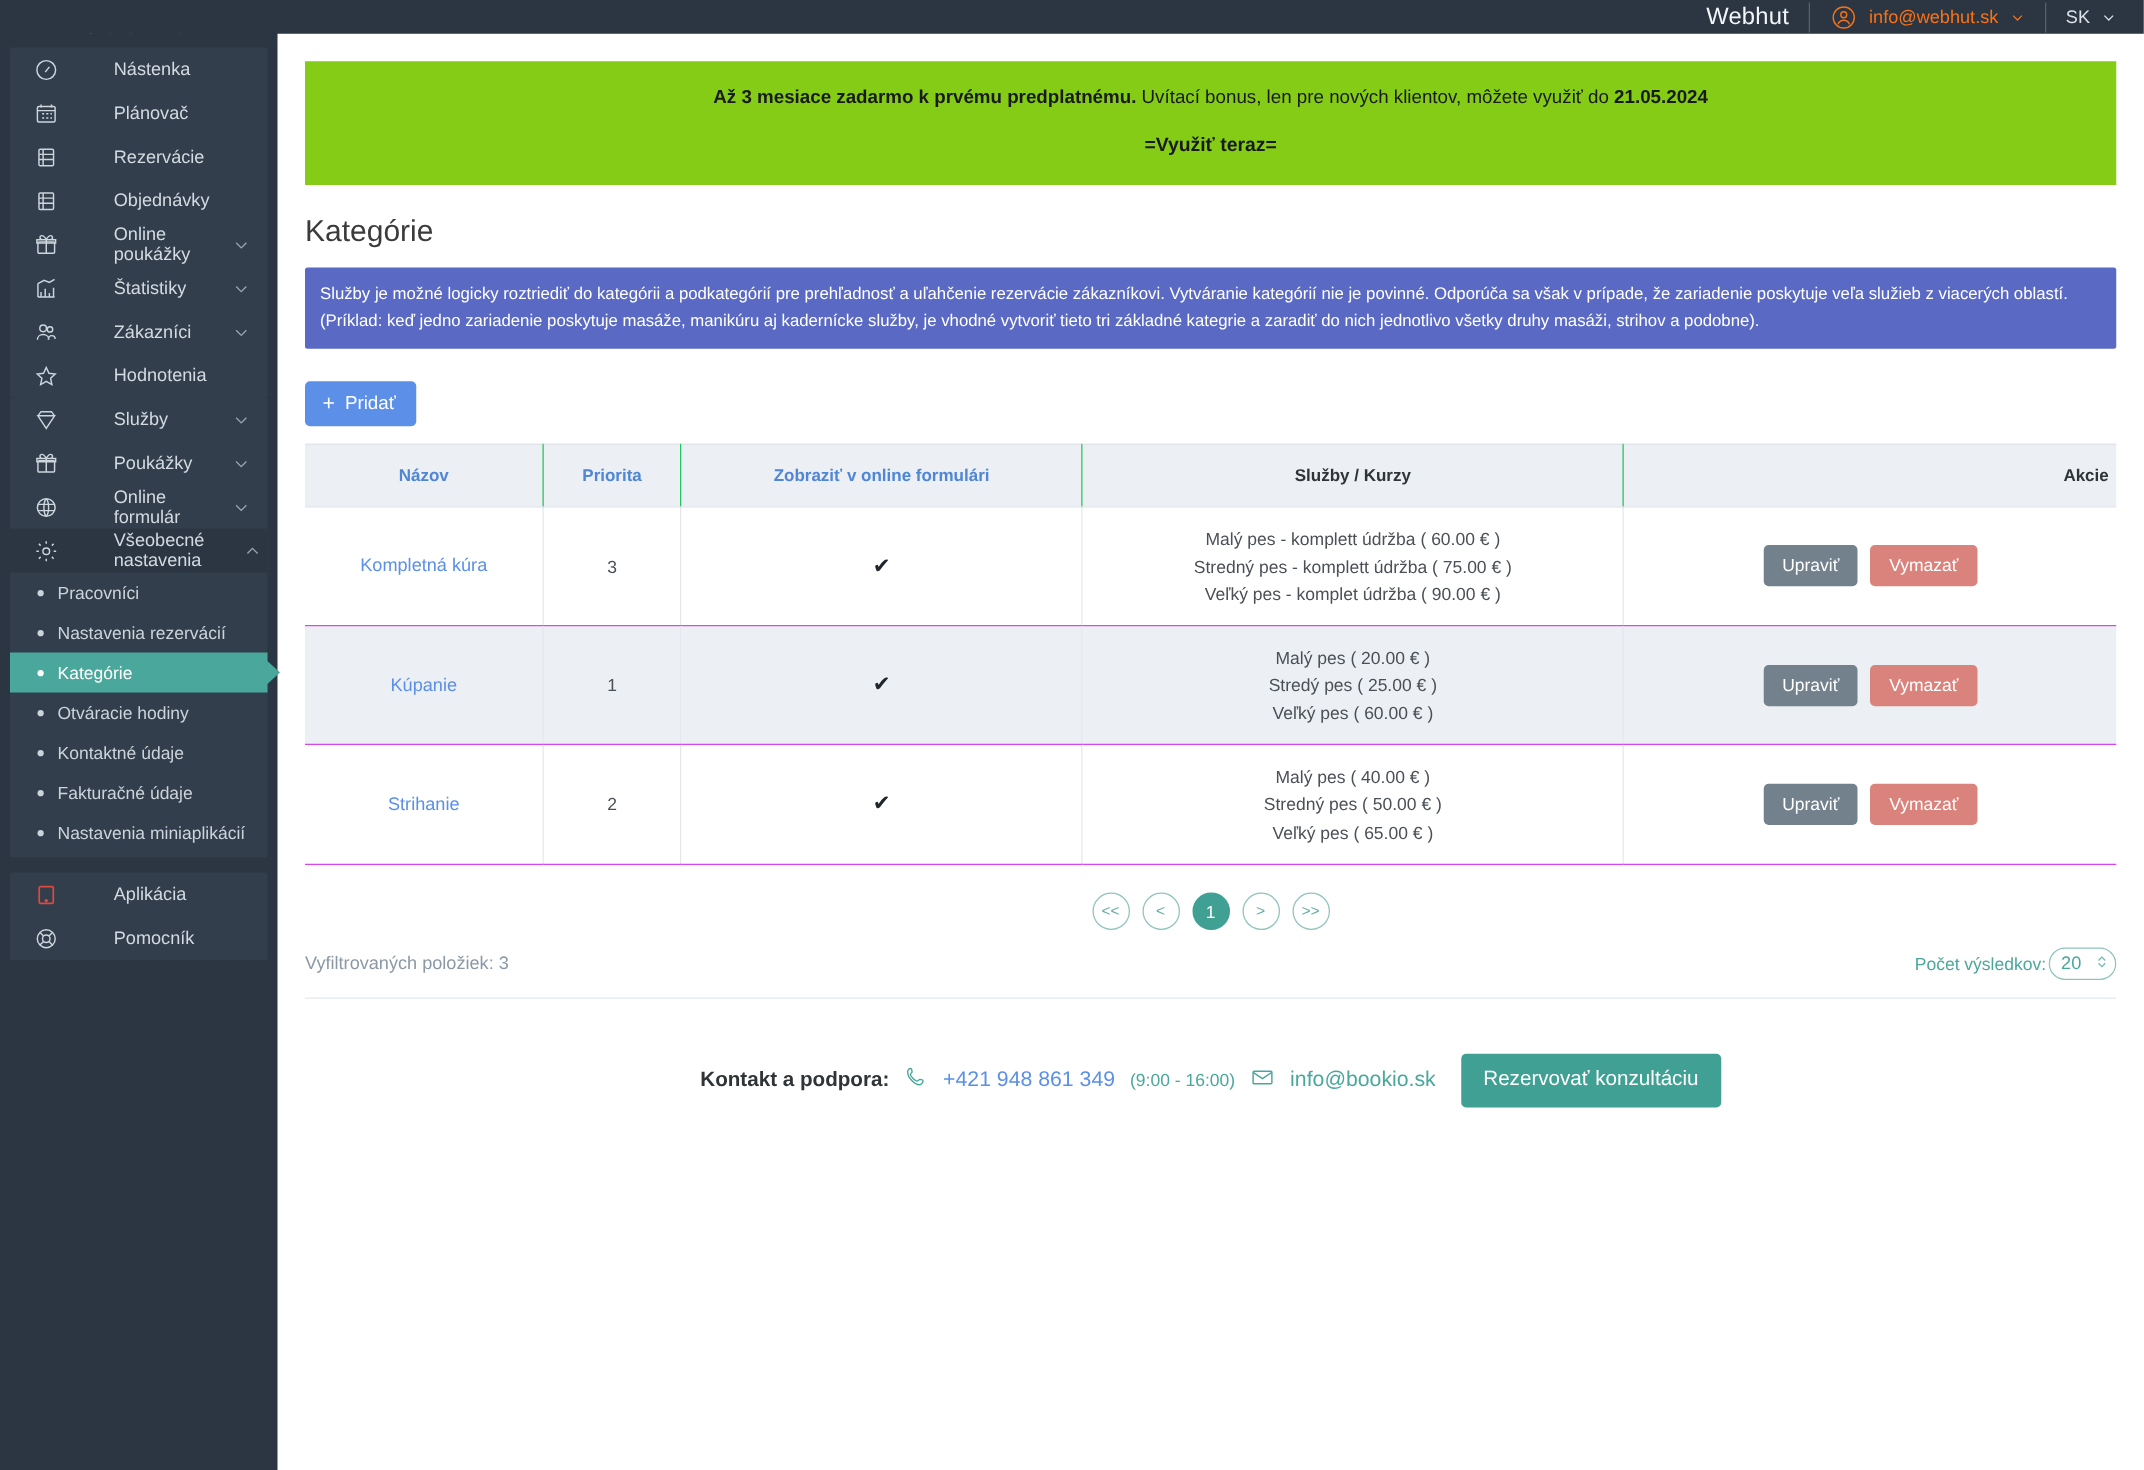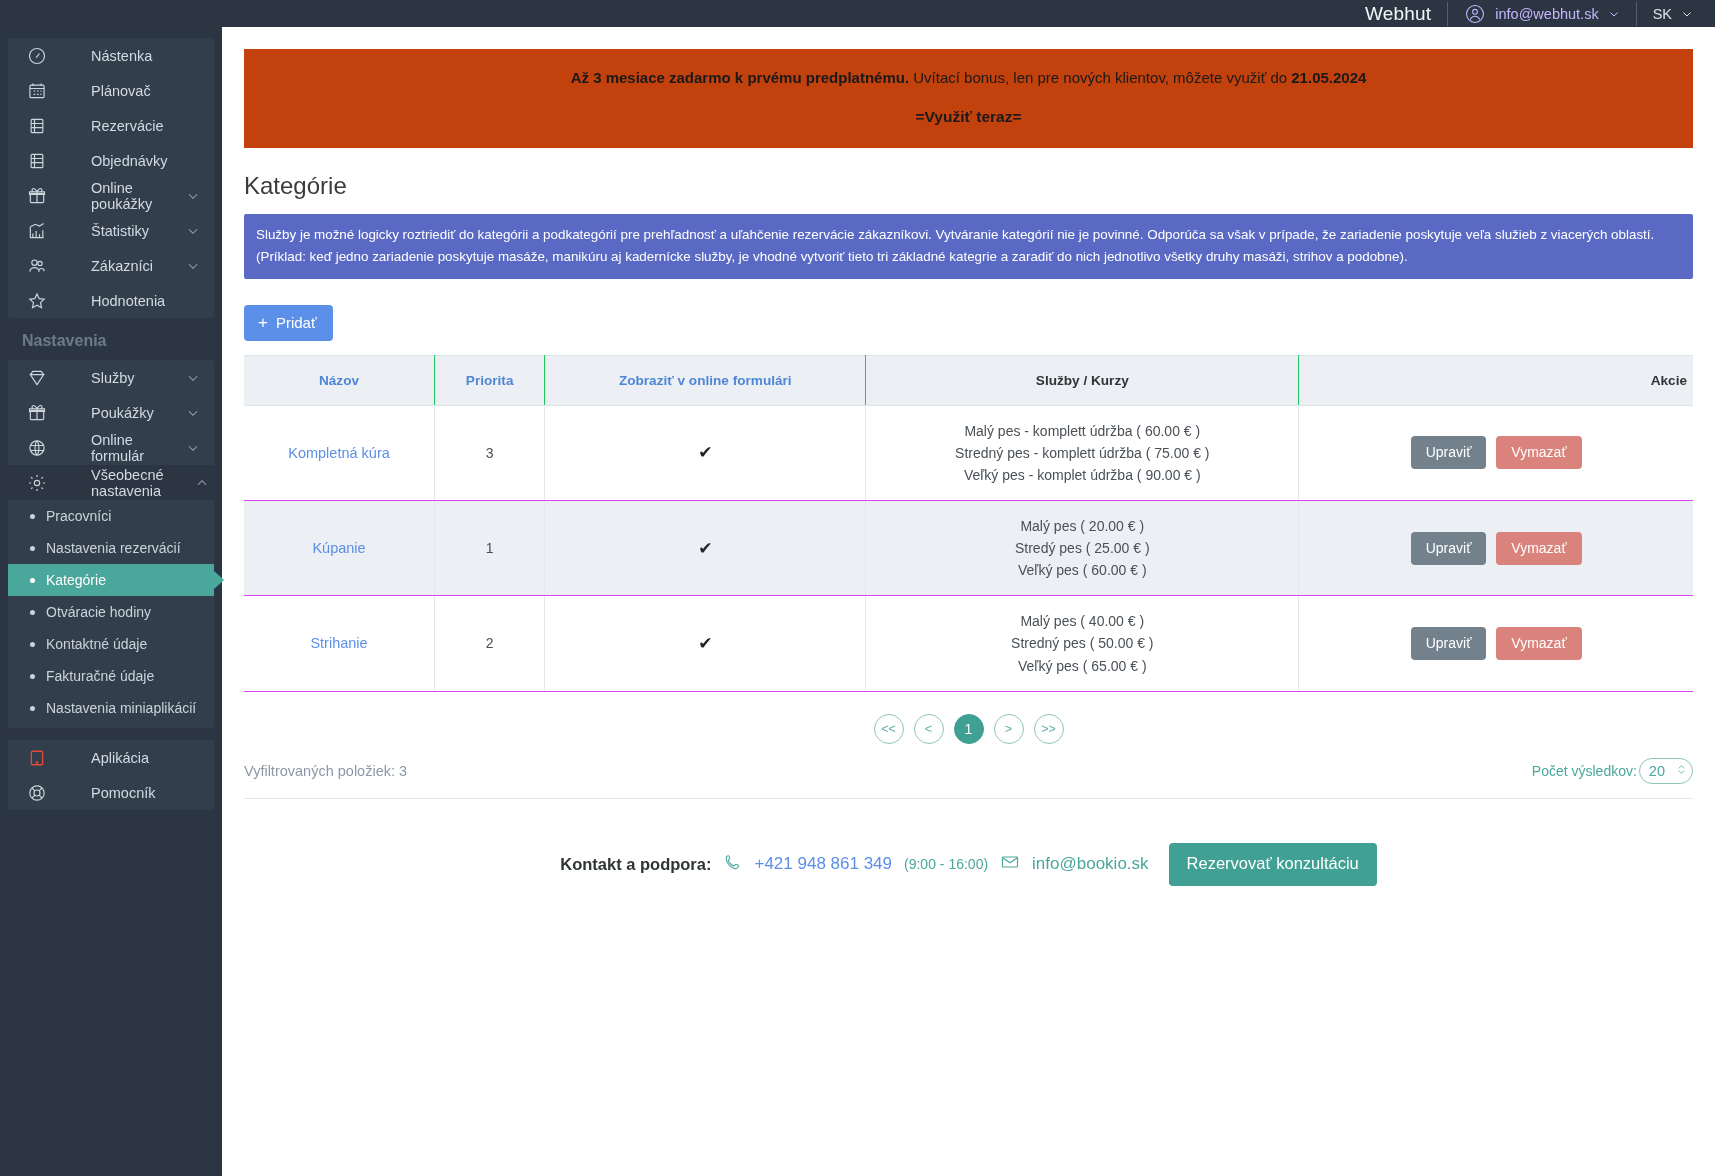--- a/index.html
+++ b/index.html
@@ -21,21 +21,21 @@
     color: #e9edf1;
     z-index: 30;
   }
   .topbar-company {
     font-size: 19px; color: #f2f5f8; letter-spacing: .2px;
     padding-right: 16px;
   }
   .topbar-sep { width: 1px; height: 24px; background: #55606c; }
   .topbar-user {
     display: flex; align-items: center; gap: 9px;
-    padding: 0 16px; font-size: 14.5px; color: #c4b5fd; cursor: pointer; justify-content: center;
+    padding: 0 16px; font-size: 14.5px; color: #f97316; cursor: pointer; justify-content: center;
   }
   .topbar-lang {
     display: flex; align-items: center; gap: 9px;
     padding: 0 22px 0 16px; font-size: 14.5px; color: #dbe2e8; cursor: pointer;
   }
   .chev { display:inline-block; width: 12px; height: 12px; }
   .chev svg { display:block; }
   .avatar-ico { width: 22px; height: 22px; }
 
   
@@ -96,21 +96,21 @@
   .main {
     position: absolute; top: 38px; left: 222px;
     width: 1493px; height: 1138px;
     background: #ffffff;
     overflow: hidden;
   }
   .content { padding: 0 22px; }
 
   .promo {
     margin: 11px 0 0 0;
-    background: #c2410c;
+    background: #84cc16;
     color: #1a1a1a;
     padding: 17px 20px 19px 20px;
     text-align: center;
     font-size: 15px; line-height: 1.55;
   }
   .promo b { font-weight: bold; }
   .promo .cta { display:block; margin-top: 16px; font-weight: bold; font-size: 15.5px; }
 
   .page-title {
     font-size: 24px; color: #3b3b3b; font-weight: normal;
@@ -309,21 +309,20 @@
     <div class="nav-item">
       <span class="ico">
         <svg width="20" height="20" viewBox="0 0 24 24" fill="none" stroke="currentColor" stroke-width="1.4">
             <path d="M12 3.6l2.6 5.6 6 .7-4.4 4.1 1.2 6-5.4-3-5.4 3 1.2-6L3.4 9.9l6-.7z"></path>
           </svg>
       </span>
       <span class="lbl">Hodnotenia</span>
     </div>
   </div>
 
-  <div class="nav-section-title">Nastavenia</div>
   <div class="nav-group">
 
     <div class="nav-item">
       <span class="ico">
         <svg width="20" height="20" viewBox="0 0 24 24" fill="none" stroke="currentColor" stroke-width="1.4">
             <path d="M4 8h16l-8 12z"></path>
             <path d="M4 8l3-4h10l3 4"></path>
           </svg>
       </span>
       <span class="lbl">Služby</span>

